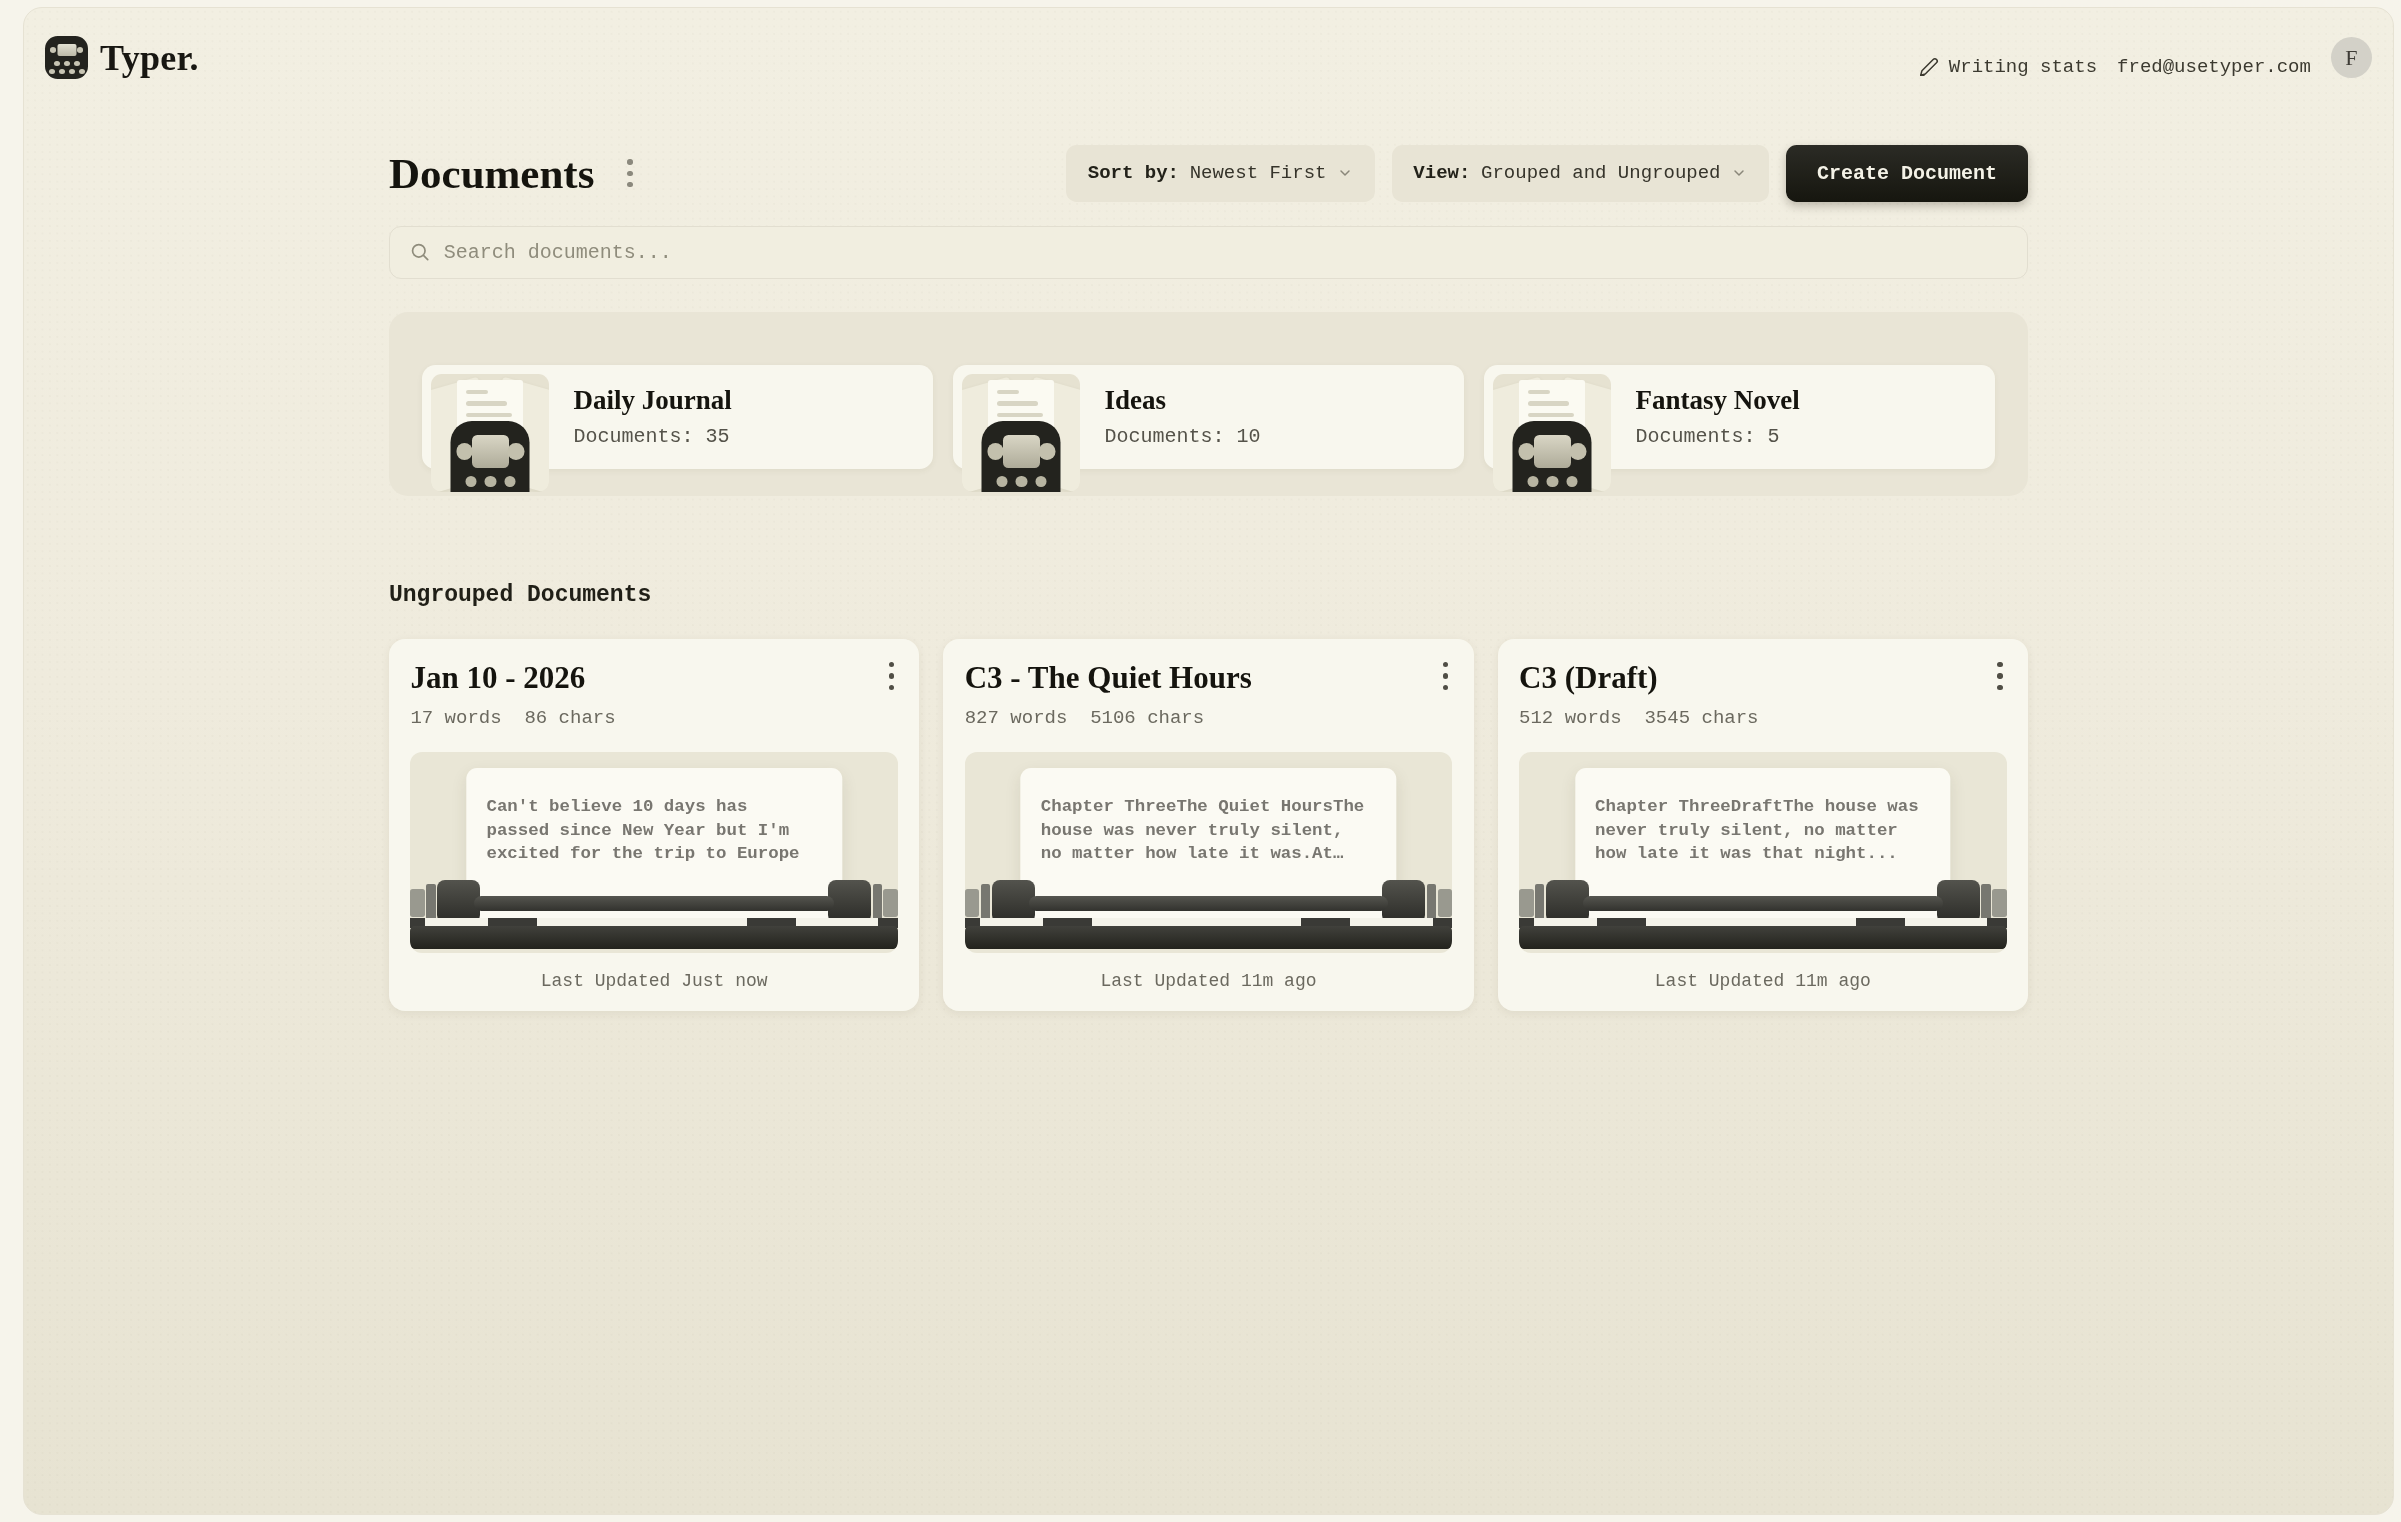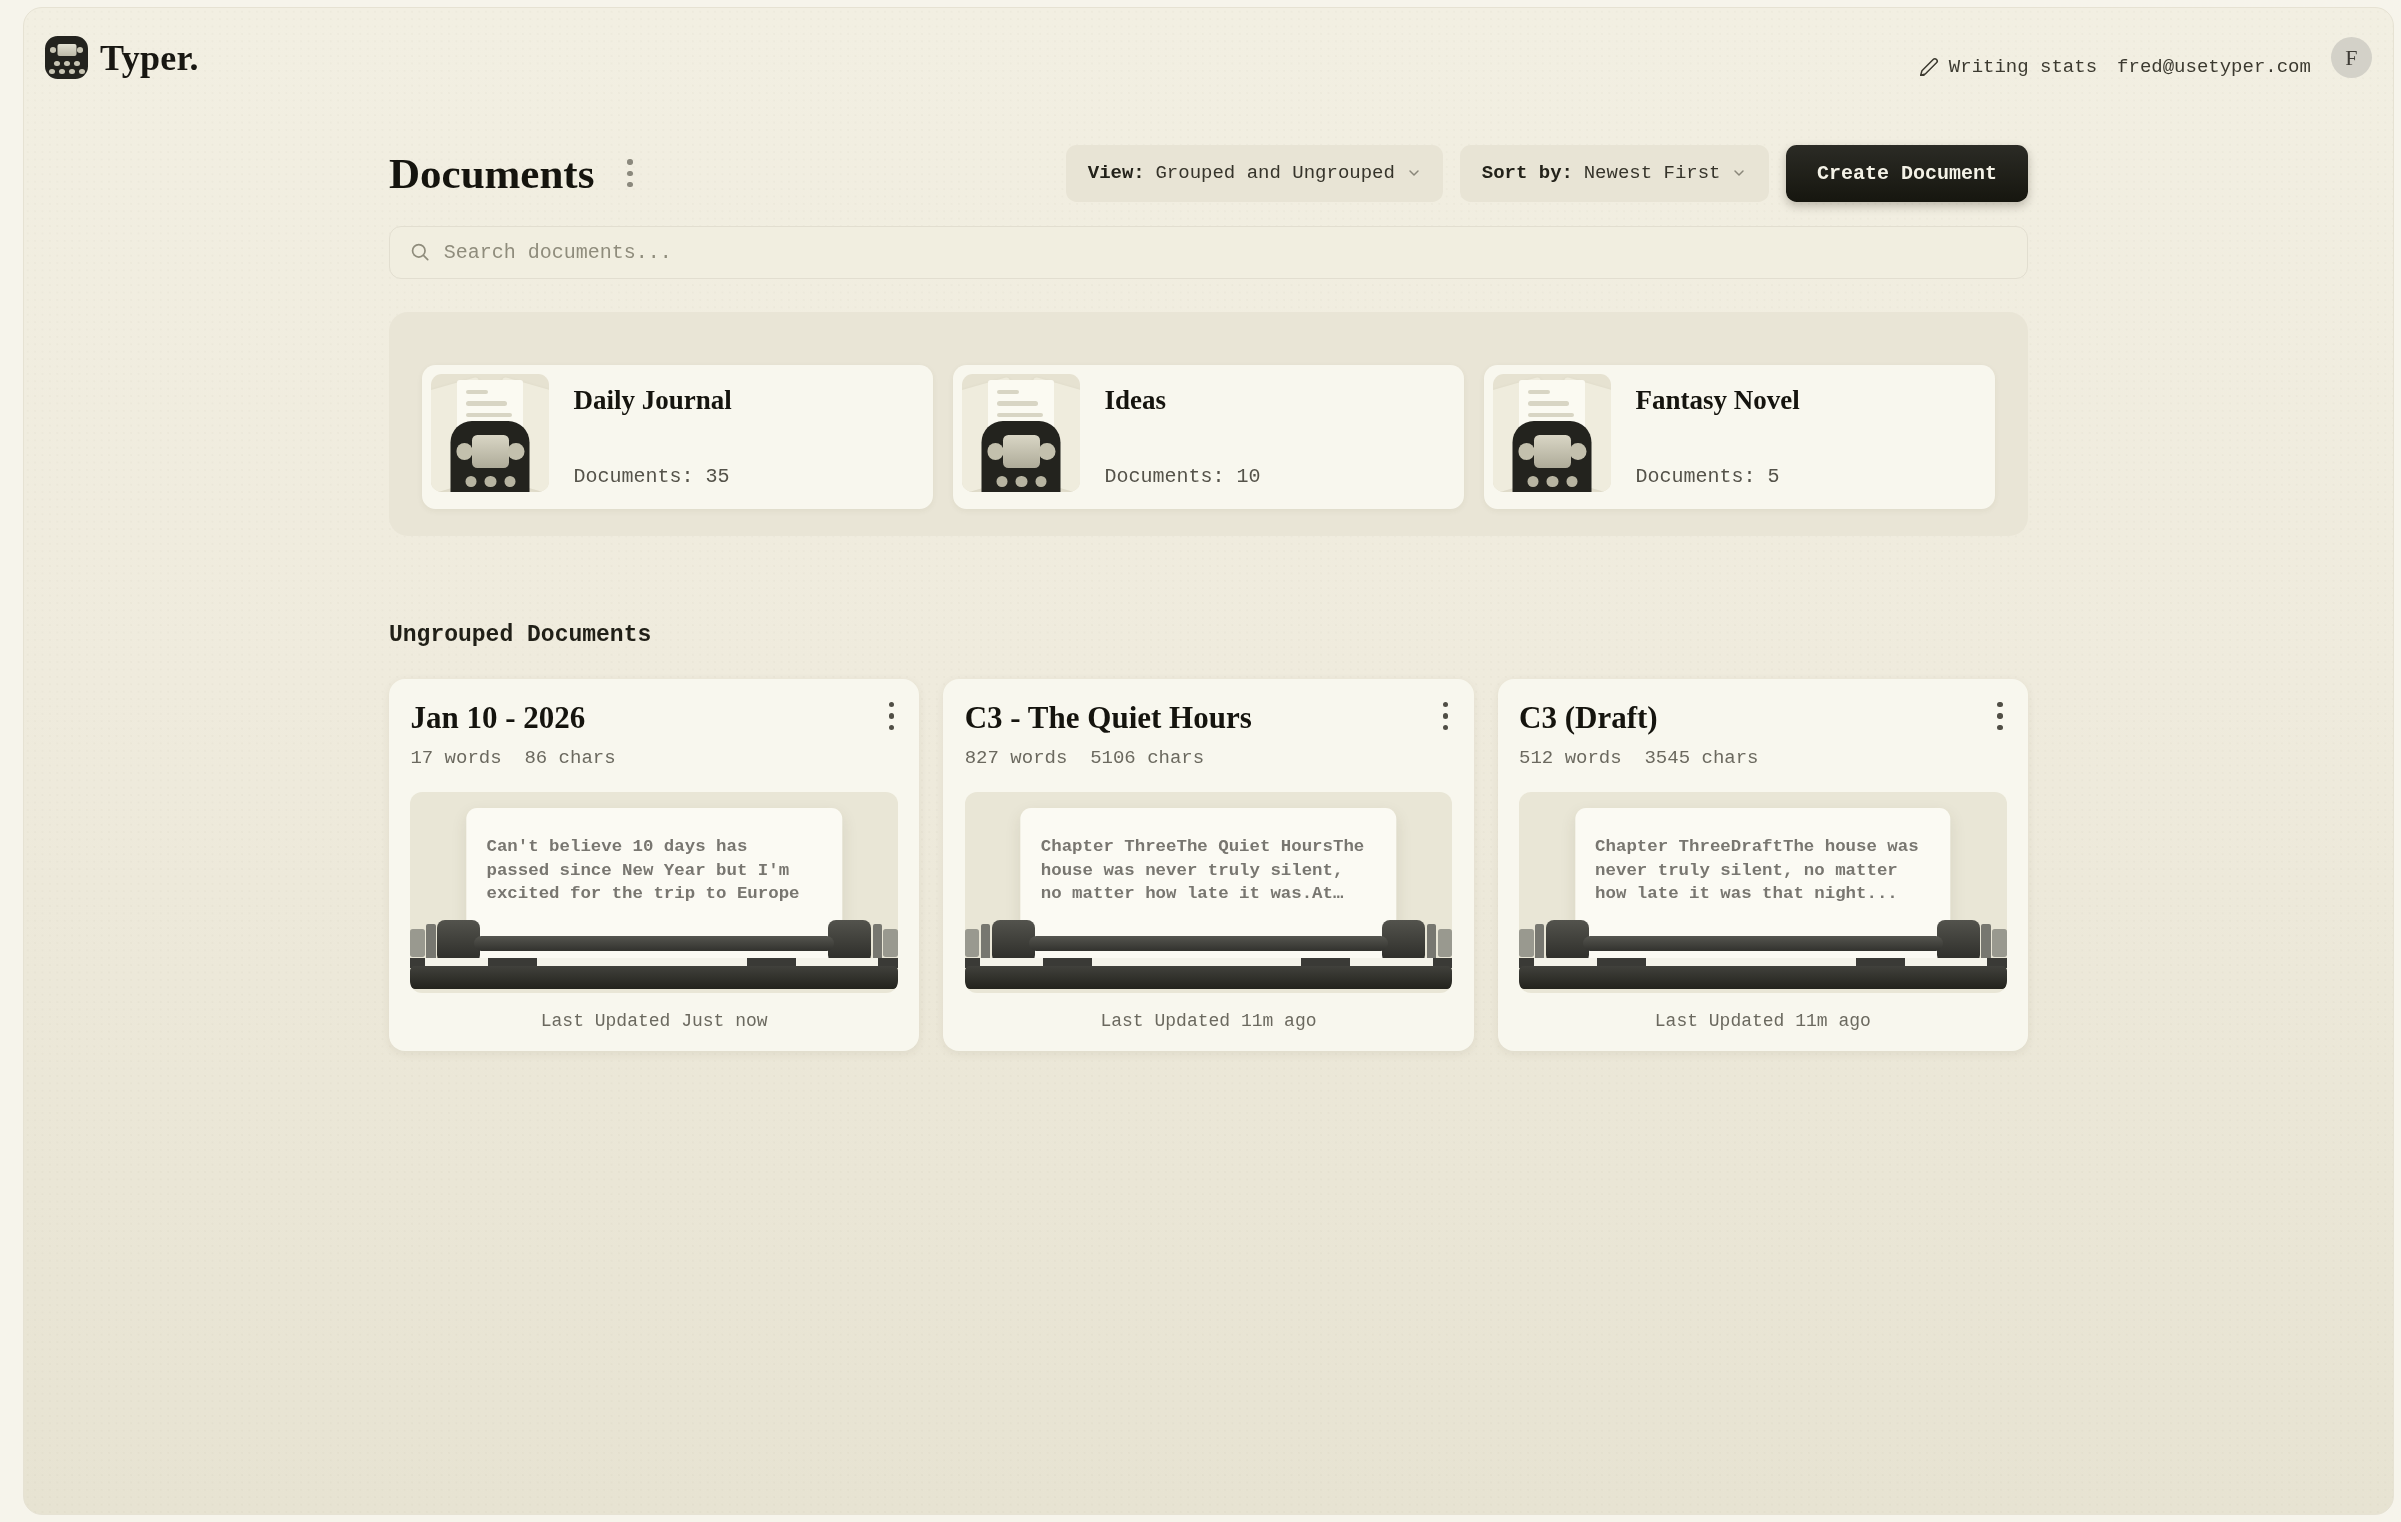--- a/index.html
+++ b/index.html
@@ -56,21 +56,21 @@
   .search{ margin-top:24px; height:53px; border-radius:12px; border:1.3px solid #e2ded0; background:#f1eee0;
            display:flex; align-items:center; gap:13.4px; padding:0 19px; }
   .search svg{ flex:none; }
   .search input{ flex:1; border:none; outline:none; background:transparent; font-family:"Liberation Mono", monospace; font-size:20px; color:#55534a; }
   .search input::placeholder{ color:#8f8c7c; }
 
   
   .groups-panel{ margin-top:33px; border-radius:19px; background:#e9e5d6; padding:28px 33px 27px; }
   .section-heading{ font-size:23px; font-weight:700; color:#201f17; }
   .group-grid{ margin-top:25.4px; display:grid; grid-template-columns:repeat(3,1fr); gap:20px; }
-  .group-card{ height:144px; border-radius:13.4px; background:#f8f7ee; box-shadow:0 2px 6.7px rgba(70,60,25,.06);
+  .group-card{ height:104px; border-radius:13.4px; background:#f8f7ee; box-shadow:0 2px 6.7px rgba(70,60,25,.06);
                display:flex; gap:24px; padding:9.4px; cursor:pointer; }
   .thumb{ width:118px; height:118px; border-radius:10.7px; background:#e6e2d1; position:relative; overflow:hidden; flex:none; }
   .thumb .pback{ position:absolute; width:75px; height:100px; background:#efecdd; top:10.7px; border-radius:4px; box-shadow:0 1.3px 4px rgba(70,60,25,.08); }
   .thumb .pback.l{ left:-13.4px; transform:rotate(-16deg); }
   .thumb .pback.r{ right:-13.4px; transform:rotate(16deg); }
   .thumb .pmain{ position:absolute; left:50%; transform:translateX(-50%); top:5.3px; width:66px; height:87px; background:#fbfaf2; border-radius:2.7px; padding:10px 8.7px; }
   .thumb .pl{ height:4.7px; border-radius:2.7px; background:#d8d5c4; margin-bottom:6.7px; }
   .thumb .tw{ position:absolute; left:50%; transform:translateX(-50%); top:47px; width:79px; height:80px; background:#23231e; border-radius:21.4px 21.4px 0 0; }
   .thumb .tw .plate{ position:absolute; left:50%; transform:translateX(-50%); top:13.4px; width:37px; height:33px; border-radius:5.3px; background:linear-gradient(180deg,#d9d6c5,#aeab99); }
   .thumb .tw .knob{ position:absolute; top:21.4px; width:16.7px; height:16.7px; border-radius:50%; background:#c3c0ad; }
@@ -153,29 +153,29 @@
       <div class="title-wrap">
         <h1 class="page-title">Documents</h1>
         <div class="kebab">
             <i></i>
             <i></i>
             <i></i>
           </div>
       </div>
       <div class="controls">
         <div class="pill">
-          <b>View:</b>
-          <span>Grouped and Ungrouped</span>
+          <b>Sort by:</b>
+          <span>Newest First</span>
           <svg class="chev" viewBox="0 0 24 24" fill="none" stroke="#8a877a" stroke-width="2.2" stroke-linecap="round" stroke-linejoin="round">
               <polyline points="6 9 12 15 18 9"></polyline>
             </svg>
         </div>
         <div class="pill">
-          <b>Sort by:</b>
-          <span>Newest First</span>
+          <b>View:</b>
+          <span>Grouped and Ungrouped</span>
           <svg class="chev" viewBox="0 0 24 24" fill="none" stroke="#8a877a" stroke-width="2.2" stroke-linecap="round" stroke-linejoin="round">
               <polyline points="6 9 12 15 18 9"></polyline>
             </svg>
         </div>
         <button class="btn-dark">Create Document</button>
       </div>
     </div>
 
     <div class="search">
       <svg width="21.4" height="21.4" viewBox="0 0 24 24" fill="none" stroke="#8f8c7c" stroke-width="1.9" stroke-linecap="round">

